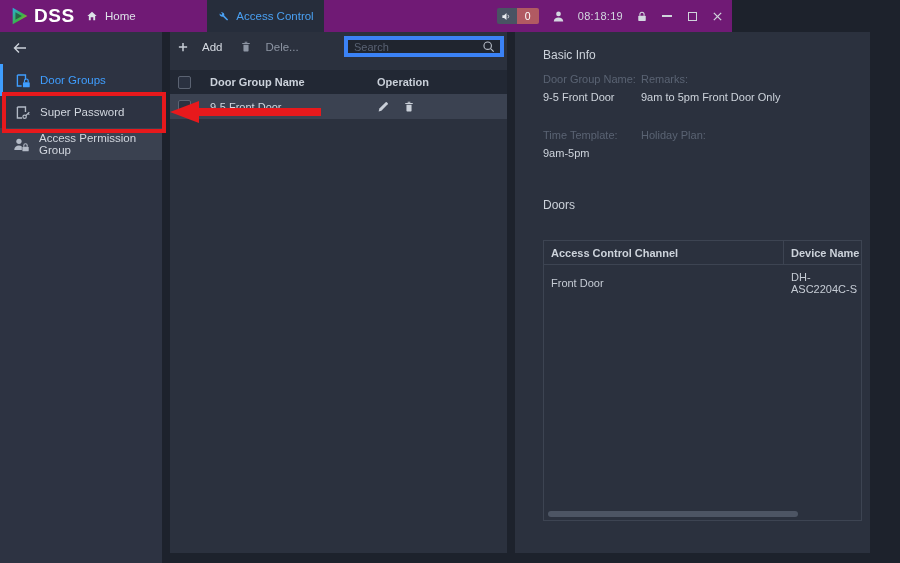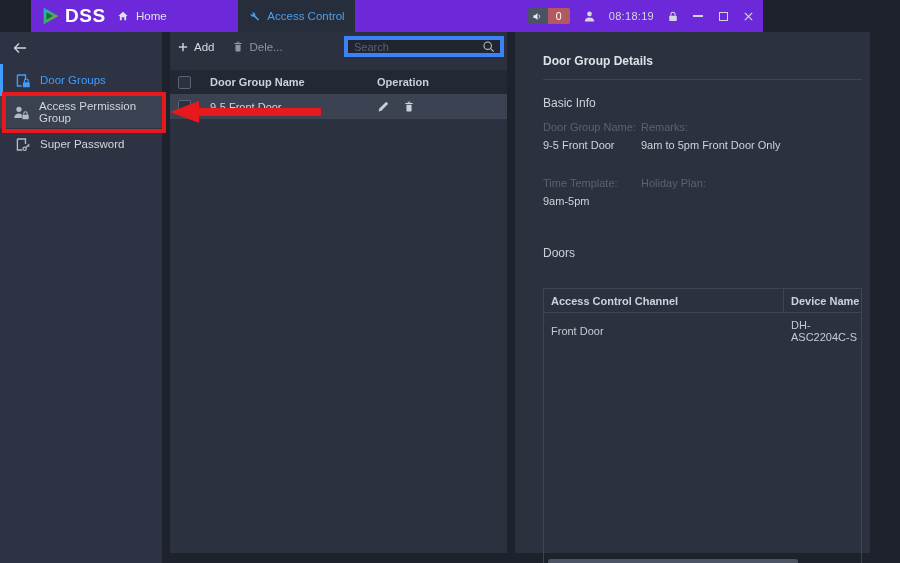--- a/index.html
+++ b/index.html
@@ -6,21 +6,21 @@
   html,body { width:900px; height:563px; }
   body {
     position:relative; overflow:hidden;
     background:#1d222c;
     font-family:"Liberation Sans","DejaVu Sans",sans-serif;
     -webkit-font-smoothing:antialiased;
   }
   svg { display:block; }
 
   
-  .topbar { position:absolute; left:0; top:0; width:732px; height:32px; background:#6d28d9; z-index:10;margin-left:31px; }
+  .topbar { position:absolute; left:0; top:0; width:732px; height:32px; background:#701a75; z-index:10; }
   .logo { position:absolute; left:9px; top:0; height:32px; display:flex; align-items:center; gap:3px; }
   .logo-text { font-size:19px; font-weight:bold; color:#ffffff; letter-spacing:.5px; }
   .tab { position:absolute; top:0; height:32px; display:flex; align-items:center; gap:7px; font-size:11.5px; color:#dde1e8; cursor:default; }
   .tab-home { left:86px; }
   .tab-ac { left:207px; width:117px; justify-content:center; background:#262d3b; color:#4aa0f2; }
   .topbar-right { position:absolute; right:9px; top:0; height:32px; display:flex; align-items:center; gap:13px; color:#d3d8e0; }
   .alarm { display:flex; height:16px; border-radius:2px; overflow:hidden; }
   .alarm-spk { width:20px; background:#495363; display:flex; align-items:center; justify-content:center; color:#e8ebef; }
   .alarm-count { width:22px; background:#b15a62; color:#ffffff; font-size:10.5px; display:flex; align-items:center; justify-content:center; }
   .clock { font-size:11px; letter-spacing:.3px; }
@@ -34,21 +34,21 @@
   .side-item { position:relative; height:32px; display:flex; align-items:center; gap:9px; padding-left:13px; font-size:11.5px; color:#d2d7df; cursor:default; }
   .side-item .s-icon { color:#b3bac6; display:flex; width:18px; justify-content:center; }
   .side-item.active { color:#3f9eff; }
   .side-item.active .s-icon { color:#3f9eff; }
   .side-item.active::before { content:""; position:absolute; left:0; top:0; width:3px; height:100%; background:#3f9eff; }
   .side-item.hl { background:#3a4150; }
 
   
   .middle { position:absolute; left:170px; top:32px; width:337px; height:521px; background:#2b313e; z-index:5; }
   .toolbar { height:29px; display:flex; align-items:center; padding-left:7px; }
-  .tb-btn { display:flex; align-items:center; gap:5px; background:none; border:none; font-size:11.5px; color:#d6dbe2; font-family:inherit; cursor:default; }
+  .tb-btn { display:flex; align-items:center; gap:13px; background:none; border:none; font-size:11.5px; color:#d6dbe2; font-family:inherit; cursor:default; }
   .tb-btn .b-icon { display:flex; color:#c7cdd6; }
   .tb-btn.del { color:#8d95a3; margin-left:18px; }
   .tb-btn.del .b-icon { color:#8d95a3; }
   .searchbox { margin-left:auto; margin-right:3px; width:160px; height:21px; background:#20252f; border:4px solid #3b82f6; display:flex; align-items:center; }
   .searchbox input { flex:1; min-width:0; background:none; border:none; outline:none; color:#aeb5c1; font-size:11px; padding:0 6px; font-family:inherit; }
   .searchbox input::placeholder { color:#596273; }
   .search-ic { color:#b6bcc7; margin-right:5px; display:flex; }
   .grid-header { height:24px; margin-top:9px; background:#222834; display:flex; align-items:center; font-size:11px; font-weight:bold; color:#ccd2db; }
   .grid-row { height:25px; background:#3b4251; display:flex; align-items:center; font-size:11px; color:#d2d7df; }
   .col-check { width:40px; display:flex; align-items:center; padding-left:8px; }
@@ -161,41 +161,41 @@
       <span class="s-icon">
         <svg width="17" height="17" viewBox="0 0 20 20">
           <path d="M4 3.5h9.5v6M4 3.5v13h5" fill="none" stroke="currentColor" stroke-width="1.6"></path>
           <rect x="10.5" y="12" width="8" height="6" rx="1" fill="currentColor"></rect>
           <path d="M12.3 12v-1.6a2.2 2.2 0 014.4 0V12" fill="none" stroke="currentColor" stroke-width="1.4"></path>
         </svg>
       </span>
       <span>Door Groups</span>
     </div>
 
+    <div class="side-item">
+      <span class="s-icon">
+        <svg width="17" height="17" viewBox="0 0 20 20">
+          <path d="M4 3.5h9.5v6M4 3.5v13h5.5" fill="none" stroke="currentColor" stroke-width="1.6"></path>
+          <circle cx="12.5" cy="15" r="2" fill="none" stroke="currentColor" stroke-width="1.4"></circle>
+          <path d="M14 13.5l4-4m-1.5 1.5l1.5 1.5" stroke="currentColor" stroke-width="1.4" fill="none"></path>
+        </svg>
+      </span>
+      <span>Super Password</span>
+    </div>
+
     <div class="side-item hl">
       <span class="s-icon">
         <svg width="17" height="17" viewBox="0 0 20 20">
           <circle cx="7" cy="6.2" r="3.1" fill="currentColor"></circle>
           <path d="M1.5 16.5c0-3.4 2.5-5.2 5.5-5.2 1.3 0 2.5.3 3.4 1v4.2z" fill="currentColor"></path>
           <rect x="11" y="12.5" width="7.5" height="5.5" rx="1" fill="currentColor"></rect>
           <path d="M12.7 12.5v-1.4a2 2 0 014 0v1.4" fill="none" stroke="currentColor" stroke-width="1.3"></path>
         </svg>
       </span>
       <span>Access Permission Group</span>
-    </div>
-
-    <div class="side-item">
-      <span class="s-icon">
-        <svg width="17" height="17" viewBox="0 0 20 20">
-          <path d="M4 3.5h9.5v6M4 3.5v13h5.5" fill="none" stroke="currentColor" stroke-width="1.6"></path>
-          <circle cx="12.5" cy="15" r="2" fill="none" stroke="currentColor" stroke-width="1.4"></circle>
-          <path d="M14 13.5l4-4m-1.5 1.5l1.5 1.5" stroke="currentColor" stroke-width="1.4" fill="none"></path>
-        </svg>
-      </span>
-      <span>Super Password</span>
     </div>
   </nav>
 </aside>
 
 <section class="middle">
   <div class="toolbar">
     <button class="tb-btn">
       <span class="b-icon">
         <svg width="12" height="12" viewBox="0 0 16 16">
             <path d="M8 2.5v11M2.5 8h11" stroke="currentColor" stroke-width="2"></path>
@@ -242,21 +242,20 @@
         <path d="M2 14l.9-3.4L10.7 2.8a1 1 0 011.4 0l1.1 1.1a1 1 0 010 1.4L5.4 13.1 2 14z" fill="currentColor"></path>
       </svg>
       <svg width="12" height="13" viewBox="0 0 16 16">
         <path d="M4.6 5.5h6.8v8a1 1 0 01-1 1H5.6a1 1 0 01-1-1v-8zM3 3.2h10v1.4H3zM6.2 1.6h3.6v1.4H6.2z" fill="currentColor"></path>
       </svg>
     </div>
   </div>
 </section>
 
 <section class="right">
-  <div class="rp-title">Door Group Details</div>
 
   <div class="rp-sec">Basic Info</div>
 
   <div class="info-row lbls">
     <div>Door Group Name:</div>
     <div>Remarks:</div>
   </div>
   <div class="info-row vals">
     <div>9-5 Front Door</div>
     <div>9am to 5pm Front Door Only</div>

